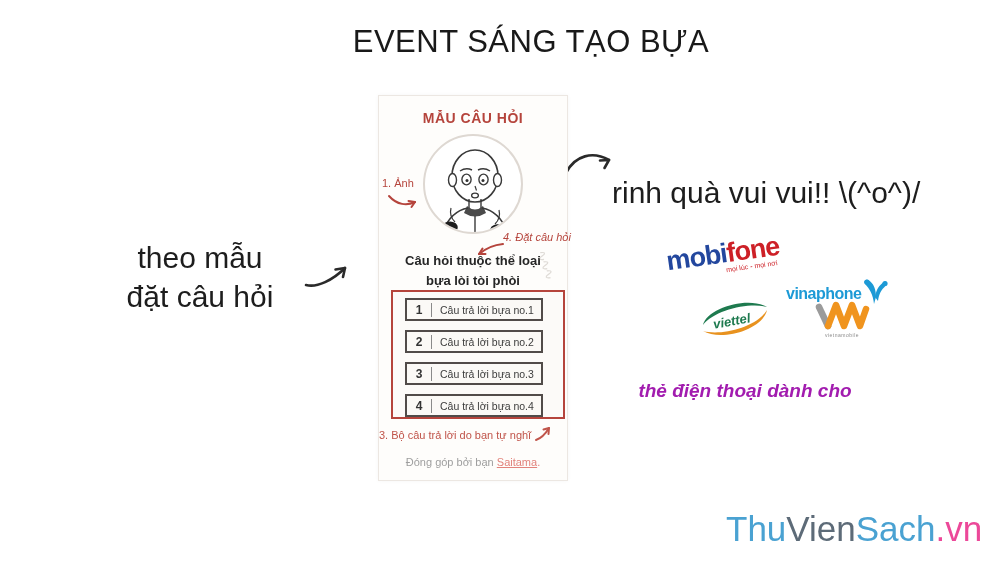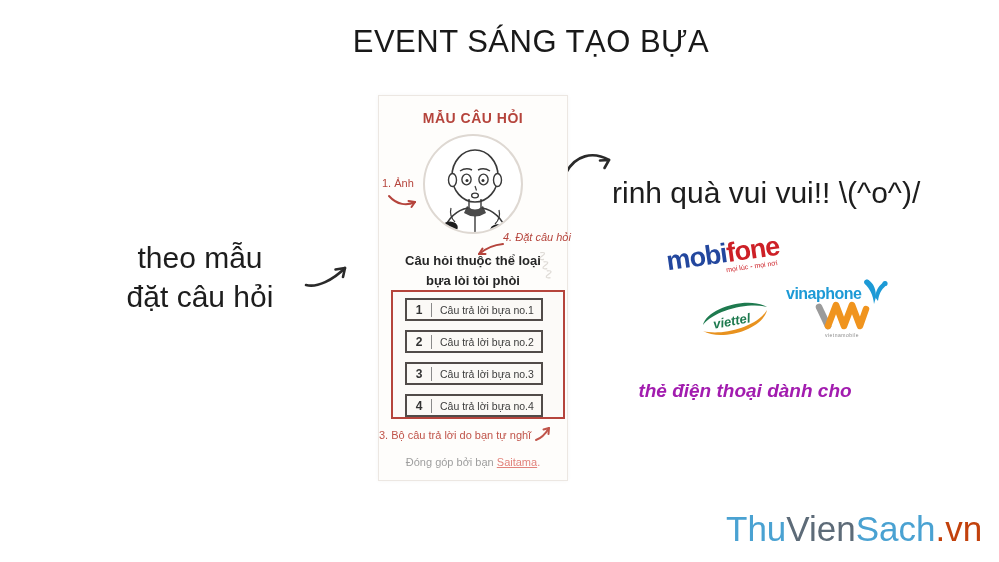--- a/index.html
+++ b/index.html
@@ -64,21 +64,21 @@
   .sponsor-caption { position:absolute; left:630px; top:381px; width:230px; text-align:center;
     font-size:19px; font-style:italic; font-weight:bold; color:#a21caf; line-height:19px; }
 
   
   .footer { position:absolute; top:515px; left:0; width:100%; text-align:center; font-size:19px; color:#1c1c1c; }
   .footer a { color:#45b6d8; text-decoration:none; }
 
   .watermark { position:absolute; left:726px; top:509px; font-size:35px; letter-spacing:0; white-space:nowrap; }
   .wm-b { color:#4aa2d2; }
   .wm-g1 { color:#5d6b78; }
-  .wm-g2 { color:#c2410c; }
+  .wm-g2 { color:#ec4899; }
 </style>
 </head>
 <body>
 
 <div class="stage">
 
   <div class="page-title">EVENT SÁNG TẠO BỰA</div>
 
   <div class="left-note">
     <div>theo mẫu</div>

